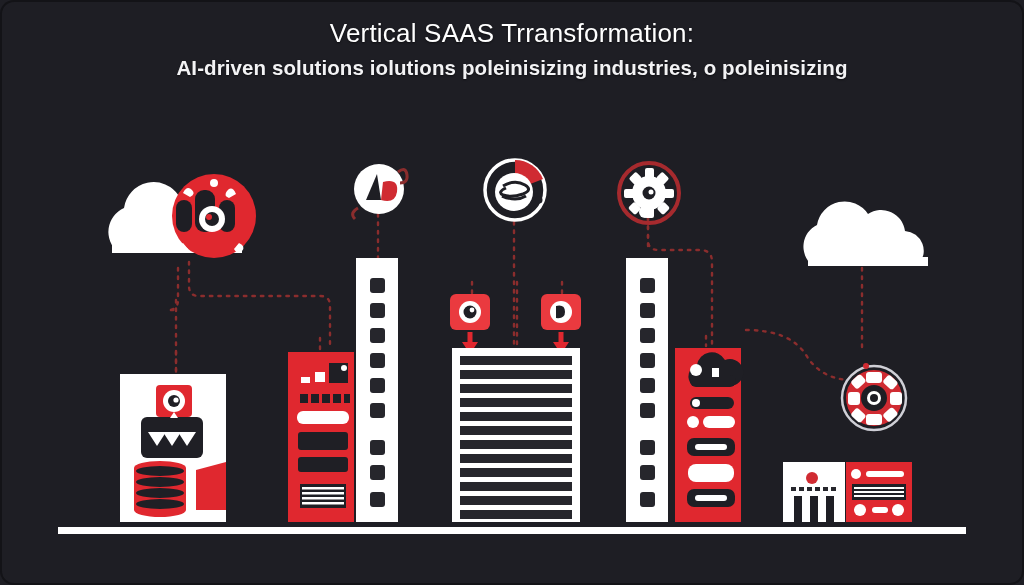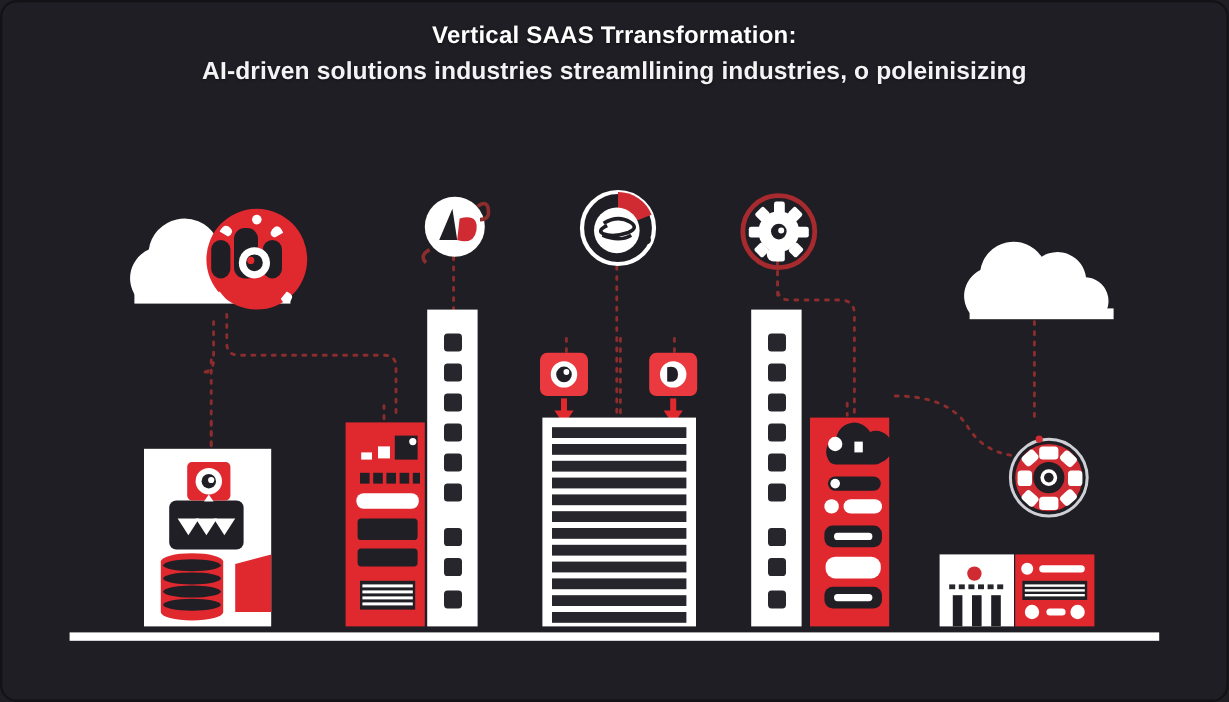--- a/index.html
+++ b/index.html
@@ -13,21 +13,21 @@
   #stage{position:absolute;inset:0;width:1024px;height:585px;background:#1e1e24;}
   .frame{position:absolute;inset:0;border-radius:14px;box-shadow:inset 0 0 0 2px #131317;pointer-events:none;}
   svg.scene{position:absolute;left:0;top:0;width:1024px;height:585px;display:block;}
 
   .title-block{
     position:absolute;left:0;top:18px;width:1024px;
     text-align:center;
     pointer-events:none;
   }
   .t-line1{
-    font-size:20px;font-weight:bold;color:#ffffff;
+    font-size:26px;font-weight:normal;color:#ffffff;
     letter-spacing:.2px;line-height:1.22;
     text-shadow:0 1px 2px rgba(0,0,0,.55);
   }
   .t-line2,.t-line3{
     font-size:20.5px;font-weight:bold;color:#f3f3f5;
     letter-spacing:.1px;line-height:1.35;
     text-shadow:0 1px 2px rgba(0,0,0,.5);
   }
   .t-line2{margin-top:4px;}
 </style>
@@ -343,16 +343,16 @@
       <circle cx="898" cy="510" r="6" fill="#ffffff"></circle>
     </g>
 
     <rect x="58" y="527" width="908" height="7" fill="#ffffff"></rect>
   </svg>
 
   <div class="frame"></div>
 
   <div class="title-block">
     <div class="t-line1">Vertical SAAS Trransformation:</div>
-    <div class="t-line2">AI-driven solutions industries streamllining industries, o poleinisizing</div>
+    <div class="t-line2">AI-driven solutions iolutions poleinisizing industries, o poleinisizing</div>
   </div>
 
 </div>
 
 </body></html>

